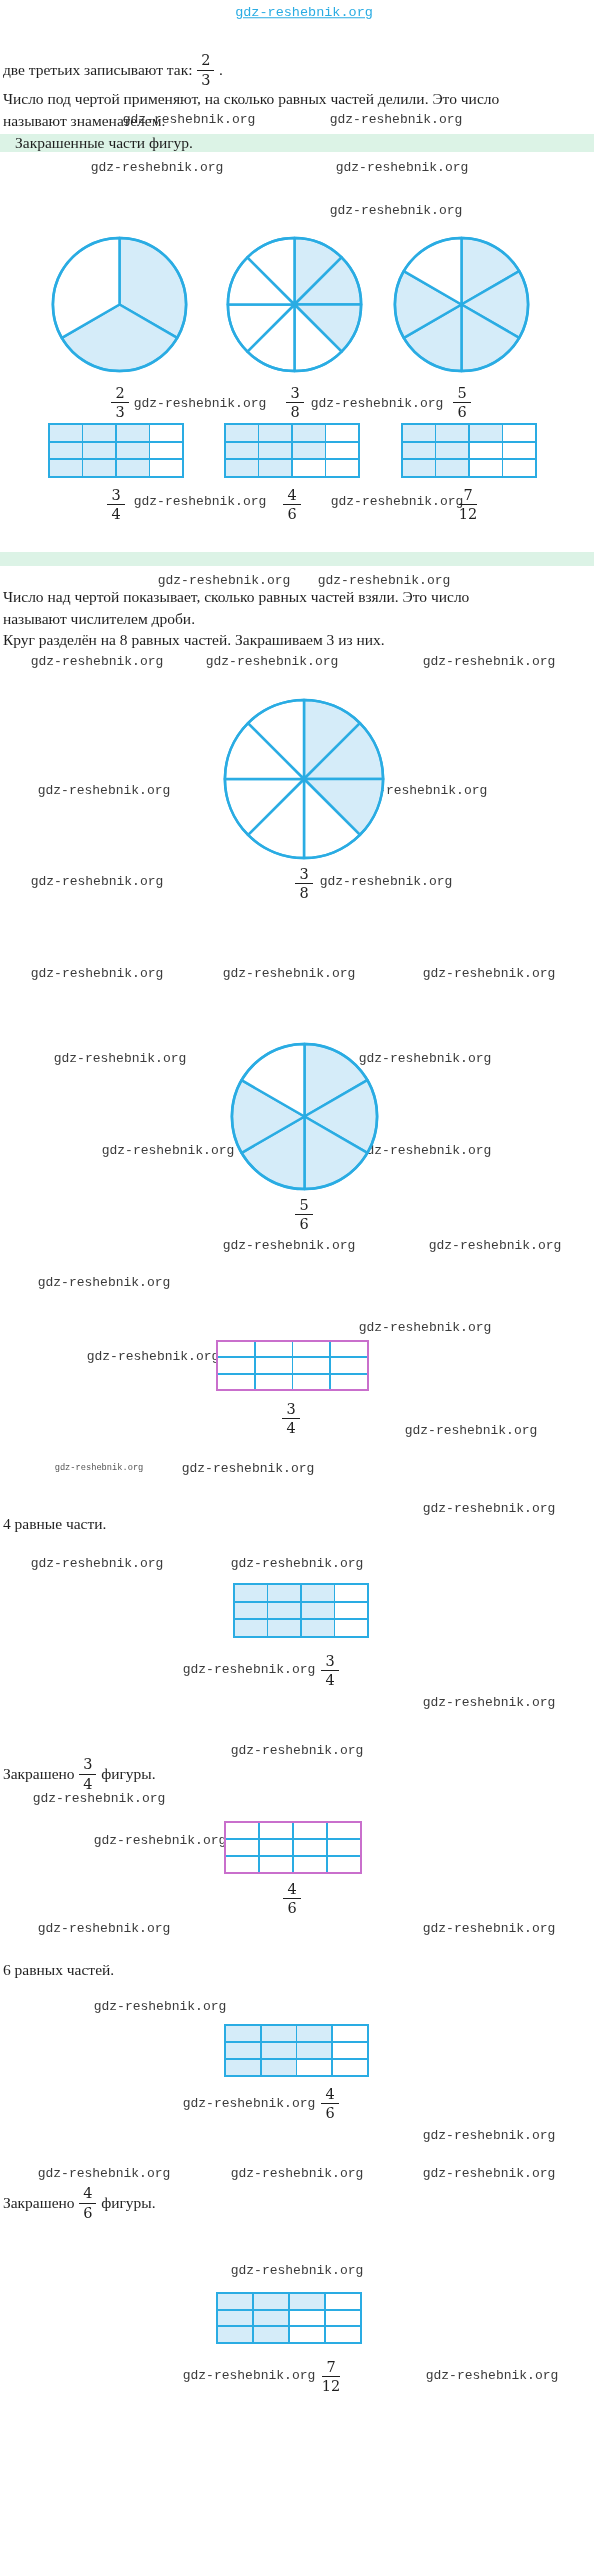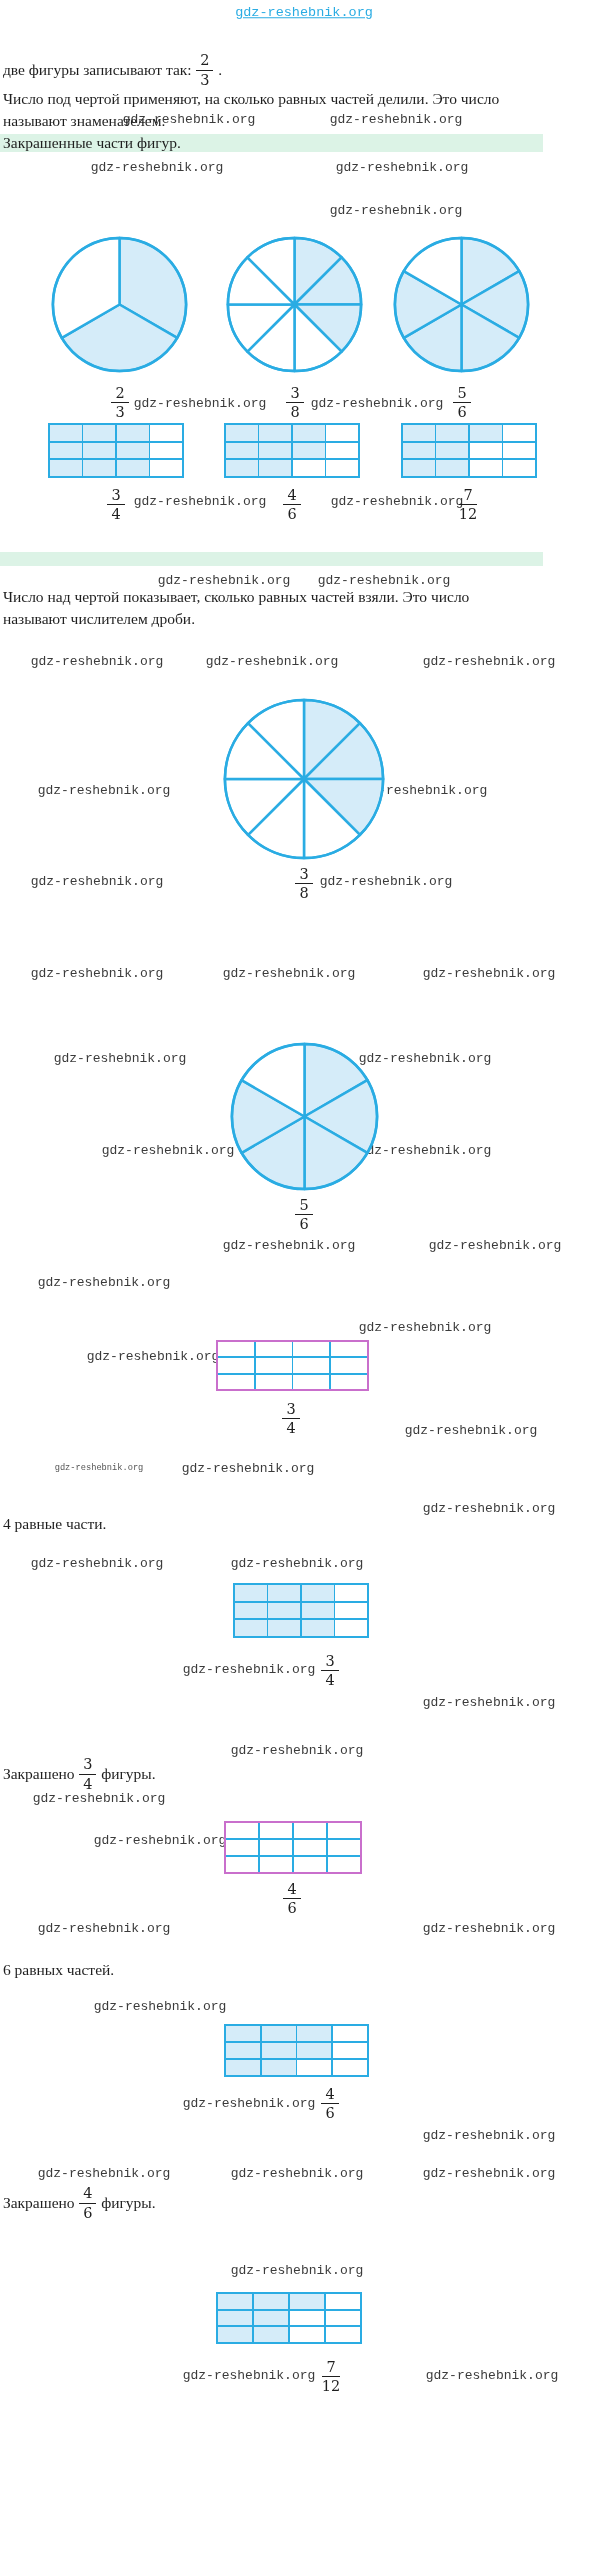--- a/index.html
+++ b/index.html
@@ -5,22 +5,22 @@
   *{box-sizing:border-box;margin:0;padding:0}
   html,body{background:#ffffff}
   .page{position:relative;width:610px;height:2576px;overflow:hidden;background:#ffffff;
         font-family:"Liberation Serif",serif;color:#1f1f1f}
   .txt{position:absolute;font-size:15.5px;line-height:20px;white-space:nowrap}
   .frow{display:flex;align-items:center;gap:4.8px}
   .wm{position:absolute;transform:translate(-50%,-50%);font-size:13px;color:#3b3b3b;
       white-space:nowrap;line-height:1;font-family:Liberation Mono, monospace}
   .wm-link{color:#2AACE3;text-decoration:underline;font-size:13.5px}
   .wm-tiny{font-size:8.7px;color:#555}
-  .greenbar{position:absolute;left:0;width:543px;background:#DCF3E6;display:flex;
-            align-items:center;padding-left:3px;font-size:15.5px}
+  .greenbar{position:absolute;left:0;width:594px;background:#DCF3E6;display:flex;
+            align-items:center;padding-left:15px;font-size:15.5px}
   .fig{position:absolute}
   .grid{display:grid;gap:1.9px;border:2.9px solid #2AACE3;background:#2AACE3}
   .cell{background:#ffffff}
   .fracbox{position:absolute;width:58px;display:flex;justify-content:center}
   .frac{display:inline-flex;flex-direction:column;align-items:center;
         font-family:"DejaVu Serif",serif;font-size:14.5px;line-height:1.25}
   .frac .num{border-bottom:1.4px solid #1f1f1f;padding:0 3.9px}
   .frac .den{padding:0 3.9px}
 </style>
 </head>
@@ -80,21 +80,21 @@
       <span class="wm" style="left: 104px; top: 2173px;">gdz-reshebnik.org</span>
       <span class="wm" style="left: 297px; top: 2173px;">gdz-reshebnik.org</span>
       <span class="wm" style="left: 489px; top: 2173px;">gdz-reshebnik.org</span>
       <span class="wm" style="left: 297px; top: 2270px;">gdz-reshebnik.org</span>
       <span class="wm" style="left: 249px; top: 2375px;">gdz-reshebnik.org</span>
       <span class="wm" style="left: 492px; top: 2375px;">gdz-reshebnik.org</span>
     </div>
 
 
   <div class="txt frow" style="left:2.9px;top:52px;height:35px">
-    <span>две фигуры записывают так:</span>
+    <span>две третьих записывают так:</span>
     <span class="fracslot"><span class="frac">
           <span class="num">2</span>
           <span class="den">3</span>
         </span></span>
     <span>.</span>
   </div>
 
   <p class="txt" style="left:2.9px;top:89px">Число под чертой применяют, на сколько равных частей делили. Это число</p>
   <p class="txt" style="left:2.9px;top:111px">называют знаменателем.</p>
 
@@ -208,20 +208,21 @@
         <span class="num">7</span>
         <span class="den">12</span>
       </span>
     </div>
 
   <div class="greenbar" style="top:552px;height:13.5px"></div>
 
   <p class="txt" style="left:2.9px;top:587px">Число над чертой показывает, сколько равных частей взяли. Это число</p>
   <p class="txt" style="left:2.9px;top:609px">называют числителем дроби.</p>
 
+  <p class="txt" style="left:2.9px;top:630px">Круг разделён на 8 равных частей. Закрашиваем 3 из них.</p>
   <div class="fig" style="left:222px;top:697px;width:164px;height:164px"><svg width="164" height="164" viewBox="0 0 170 170">
         <path d="M85,85 L85.00,3.00 A82,82 0 0 1 142.98,27.02 Z" fill="#D5ECF9" stroke="#2AACE3" stroke-width="2.6" stroke-linejoin="round"></path>
         <path d="M85,85 L142.98,27.02 A82,82 0 0 1 167.00,85.00 Z" fill="#D5ECF9" stroke="#2AACE3" stroke-width="2.6" stroke-linejoin="round"></path>
         <path d="M85,85 L167.00,85.00 A82,82 0 0 1 142.98,142.98 Z" fill="#D5ECF9" stroke="#2AACE3" stroke-width="2.6" stroke-linejoin="round"></path>
         <path d="M85,85 L142.98,142.98 A82,82 0 0 1 85.00,167.00 Z" fill="#ffffff" stroke="#2AACE3" stroke-width="2.6" stroke-linejoin="round"></path>
         <path d="M85,85 L85.00,167.00 A82,82 0 0 1 27.02,142.98 Z" fill="#ffffff" stroke="#2AACE3" stroke-width="2.6" stroke-linejoin="round"></path>
         <path d="M85,85 L27.02,142.98 A82,82 0 0 1 3.00,85.00 Z" fill="#ffffff" stroke="#2AACE3" stroke-width="2.6" stroke-linejoin="round"></path>
         <path d="M85,85 L3.00,85.00 A82,82 0 0 1 27.02,27.02 Z" fill="#ffffff" stroke="#2AACE3" stroke-width="2.6" stroke-linejoin="round"></path>
         <path d="M85,85 L27.02,27.02 A82,82 0 0 1 85.00,3.00 Z" fill="#ffffff" stroke="#2AACE3" stroke-width="2.6" stroke-linejoin="round"></path>
         <circle cx="85" cy="85" r="82" fill="none" stroke="#2AACE3" stroke-width="2.6"></circle>

